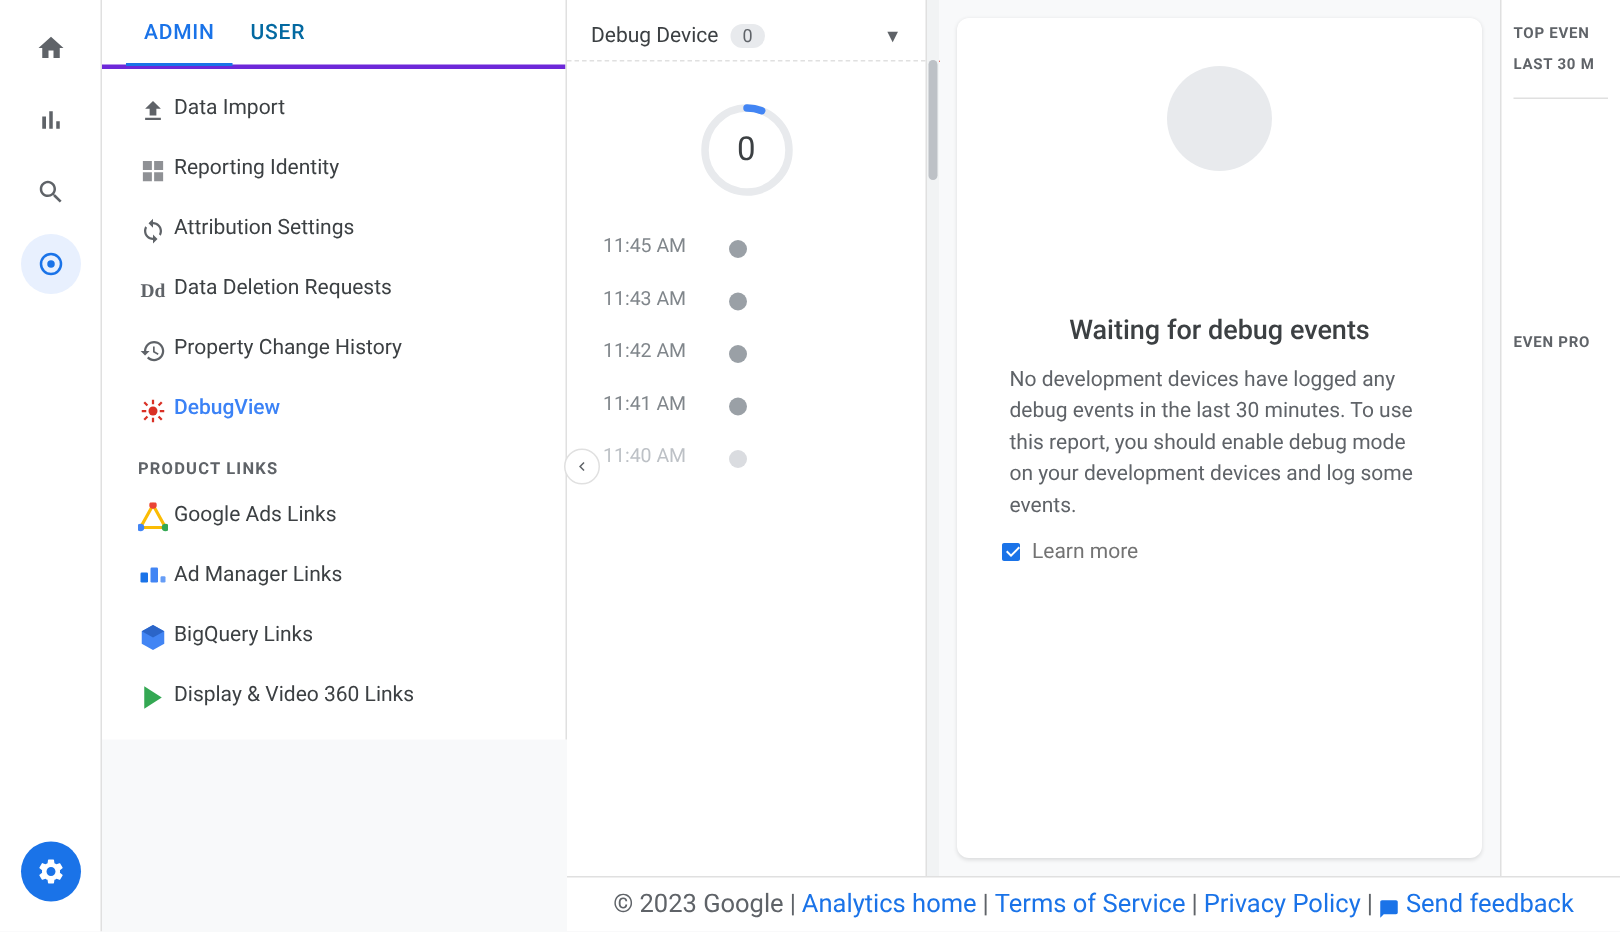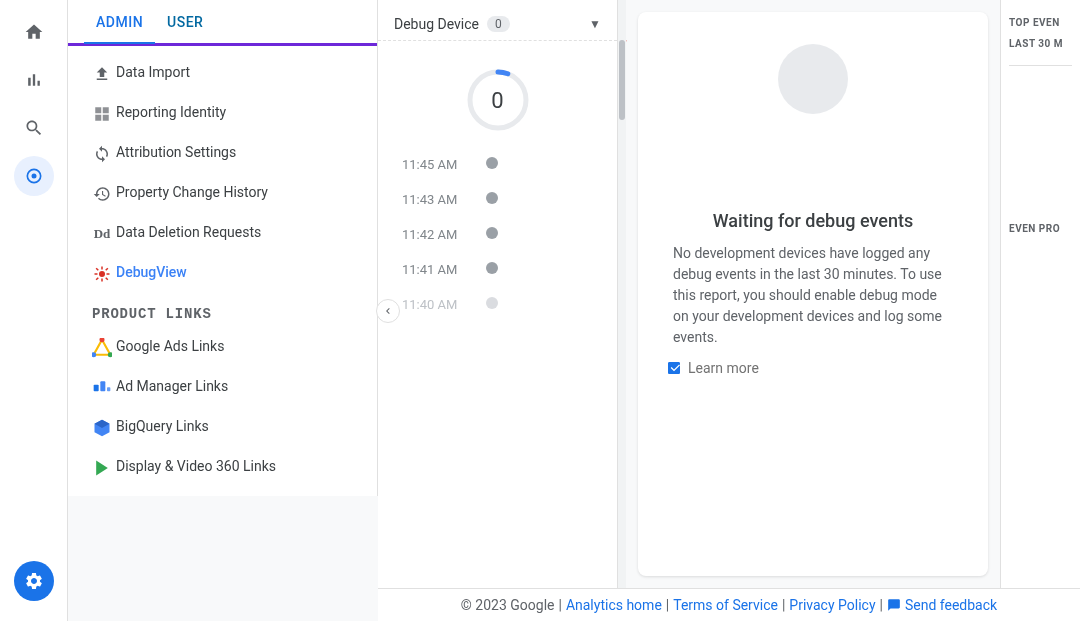--- a/index.html
+++ b/index.html
@@ -91,25 +91,24 @@
       height: 20px;
       display: flex;
       align-items: center;
       justify-content: center;
       flex-shrink: 0;
       color: #5f6368;
     }
     .sidebar-item.active .item-icon { color: #d93025; }
     .section-label {
       padding: 12px 24px 6px;
-      font-size: 14px;
+      font-size: 11px;
       font-weight: 700;
       color: #5f6368;
       letter-spacing: 0.8px;
-      font-family: Liberation Mono, monospace;
     }
     .collapse-btn {
       position: absolute;
       top: 50%;
       left: 308px;
       transform: translateY(-50%);
       width: 24px;
       height: 24px;
       background: #fff;
       border: 1px solid #e0e0e0;
@@ -195,21 +194,21 @@
       font-weight: 400;
       color: #3c4043;
     }
     .time-list {
       flex: 1;
       overflow-y: auto;
       padding: 4px 0;
     }
     .time-row {
       display: flex;
-      align-items: flex-start;
+      align-items: flex-end;
       gap: 12px;
       padding: 10px 24px;
     }
     .time-label {
       font-size: 13px;
       color: #80868b;
       width: 72px;
     }
     .time-dot {
       width: 12px;
@@ -303,21 +302,21 @@
       border: none;
       border-top: 1px solid #e0e0e0;
       margin: 16px 0;
     }
 
     
     .footer {
       background: #fff;
       border-top: 1px solid #e0e0e0;
       padding: 8px 16px;
-      font-size: 14px;
+      font-size: 17px;
       color: #5f6368;
       text-align: center;
       display: flex;
       align-items: center;
       justify-content: center;
       gap: 4px;
       flex-wrap: wrap;
     }
     .footer a { color: #1a73e8; text-decoration: none; }
 
@@ -393,31 +392,31 @@
       <div class="sidebar-item">
         <div class="item-icon">
           <svg width="18" height="18" viewBox="0 0 24 24" fill="currentColor">
             <path d="M12 4V1L8 5l4 4V6c3.31 0 6 2.69 6 6 0 1.01-.25 1.97-.7 2.8l1.46 1.46C19.54 15.03 20 13.57 20 12c0-4.42-3.58-8-8-8zm0 14c-3.31 0-6-2.69-6-6 0-1.01.25-1.97.7-2.8L5.24 7.74C4.46 8.97 4 10.43 4 12c0 4.42 3.58 8 8 8v3l4-4-4-4v3z"></path>
           </svg>
         </div>
         <span>Attribution Settings</span>
       </div>
 
       <div class="sidebar-item">
+        <div class="item-icon" style="font-size:13px; font-weight:700; color:#5f6368; font-family:serif;">Dd</div>
+        <span>Data Deletion Requests</span>
+      </div>
+
+      <div class="sidebar-item">
         <div class="item-icon">
           <svg width="18" height="18" viewBox="0 0 24 24" fill="currentColor">
             <path d="M13 3c-4.97 0-9 4.03-9 9H1l3.89 3.89.07.14L9 12H6c0-3.87 3.13-7 7-7s7 3.13 7 7-3.13 7-7 7c-1.93 0-3.68-.79-4.94-2.06l-1.42 1.42C8.27 19.99 10.51 21 13 21c4.97 0 9-4.03 9-9s-4.03-9-9-9zm-1 5v5l4.28 2.54.72-1.21-3.5-2.08V8H12z"></path>
           </svg>
         </div>
         <span>Property Change History</span>
-      </div>
-
-      <div class="sidebar-item">
-        <div class="item-icon" style="font-size:13px; font-weight:700; color:#5f6368; font-family:serif;">Dd</div>
-        <span>Data Deletion Requests</span>
       </div>
 
       <div class="sidebar-item active">
         <div class="item-icon">
           <svg width="18" height="18" viewBox="0 0 24 24" fill="#d93025">
             <circle cx="12" cy="12" r="4"></circle>
             <line x1="12" y1="2" x2="12" y2="6" stroke="#d93025" stroke-width="2"></line>
             <line x1="12" y1="18" x2="12" y2="22" stroke="#d93025" stroke-width="2"></line>
             <line x1="2" y1="12" x2="6" y2="12" stroke="#d93025" stroke-width="2"></line>
             <line x1="18" y1="12" x2="22" y2="12" stroke="#d93025" stroke-width="2"></line>
@@ -560,20 +559,20 @@
 
   <div class="footer">
     <span>© 2023 Google</span>
     <span>|</span>
     <a>Analytics home</a>
     <span>|</span>
     <a>Terms of Service</a>
     <span>|</span>
     <a>Privacy Policy</a>
     <span>|</span>
-    <span style="display:flex;align-items:center;gap:4px;">
+    <span style="display:flex;align-items:flex-end;gap:4px;">
       <svg width="14" height="14" viewBox="0 0 24 24" fill="#1a73e8">
         <path d="M20 2H4c-1.1 0-2 .9-2 2v18l4-4h14c1.1 0 2-.9 2-2V4c0-1.1-.9-2-2-2z"></path>
       </svg>
       <a>Send feedback</a>
     </span>
   </div>
 </div>
 
 </body></html>

